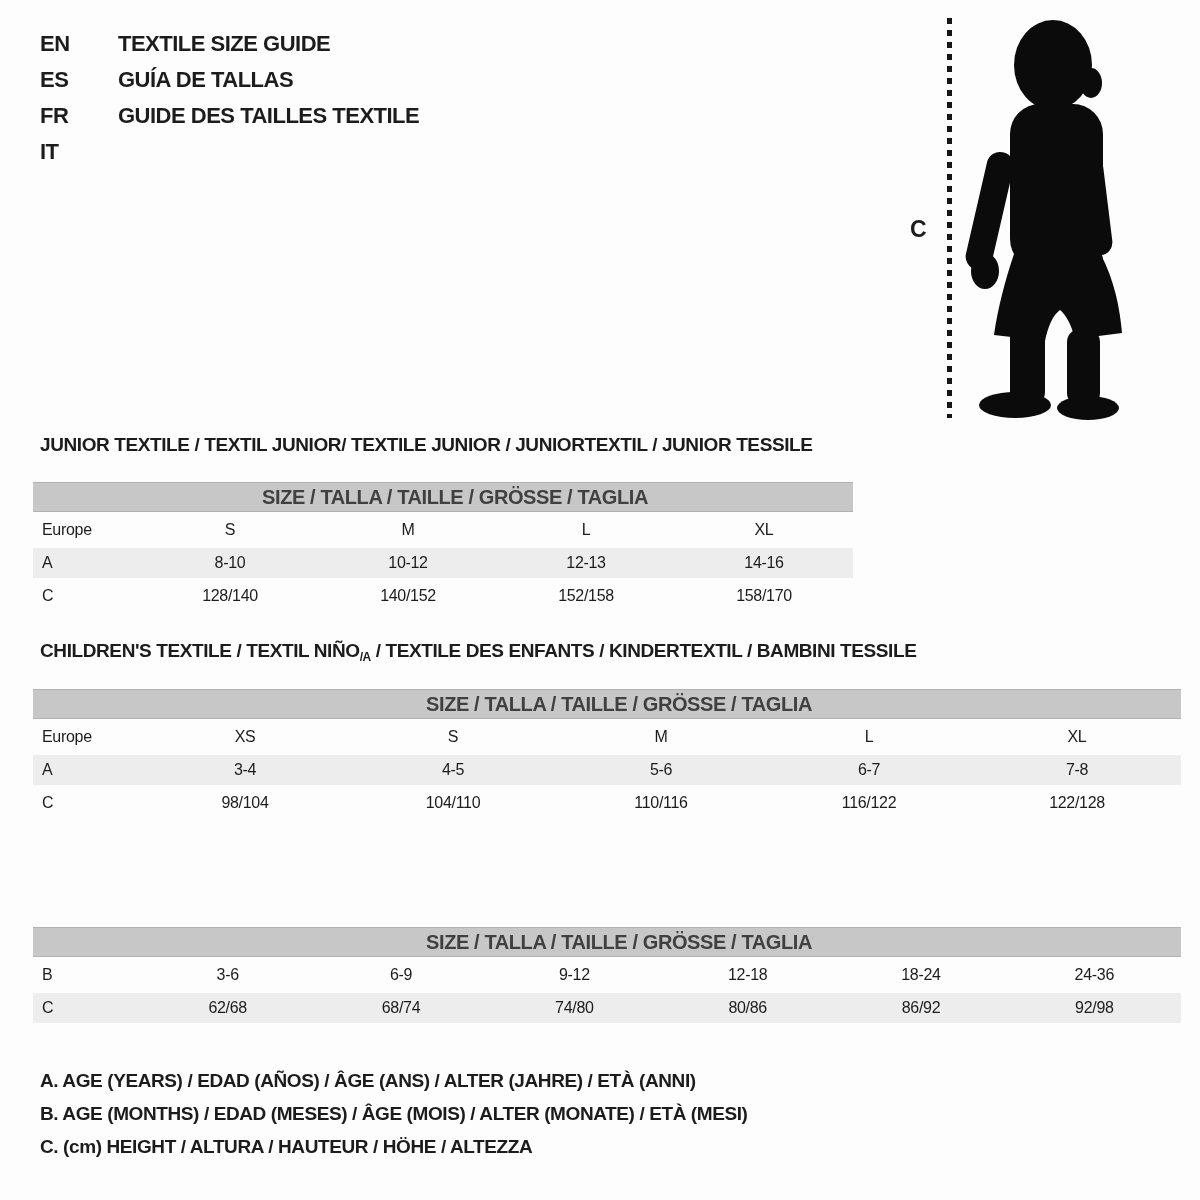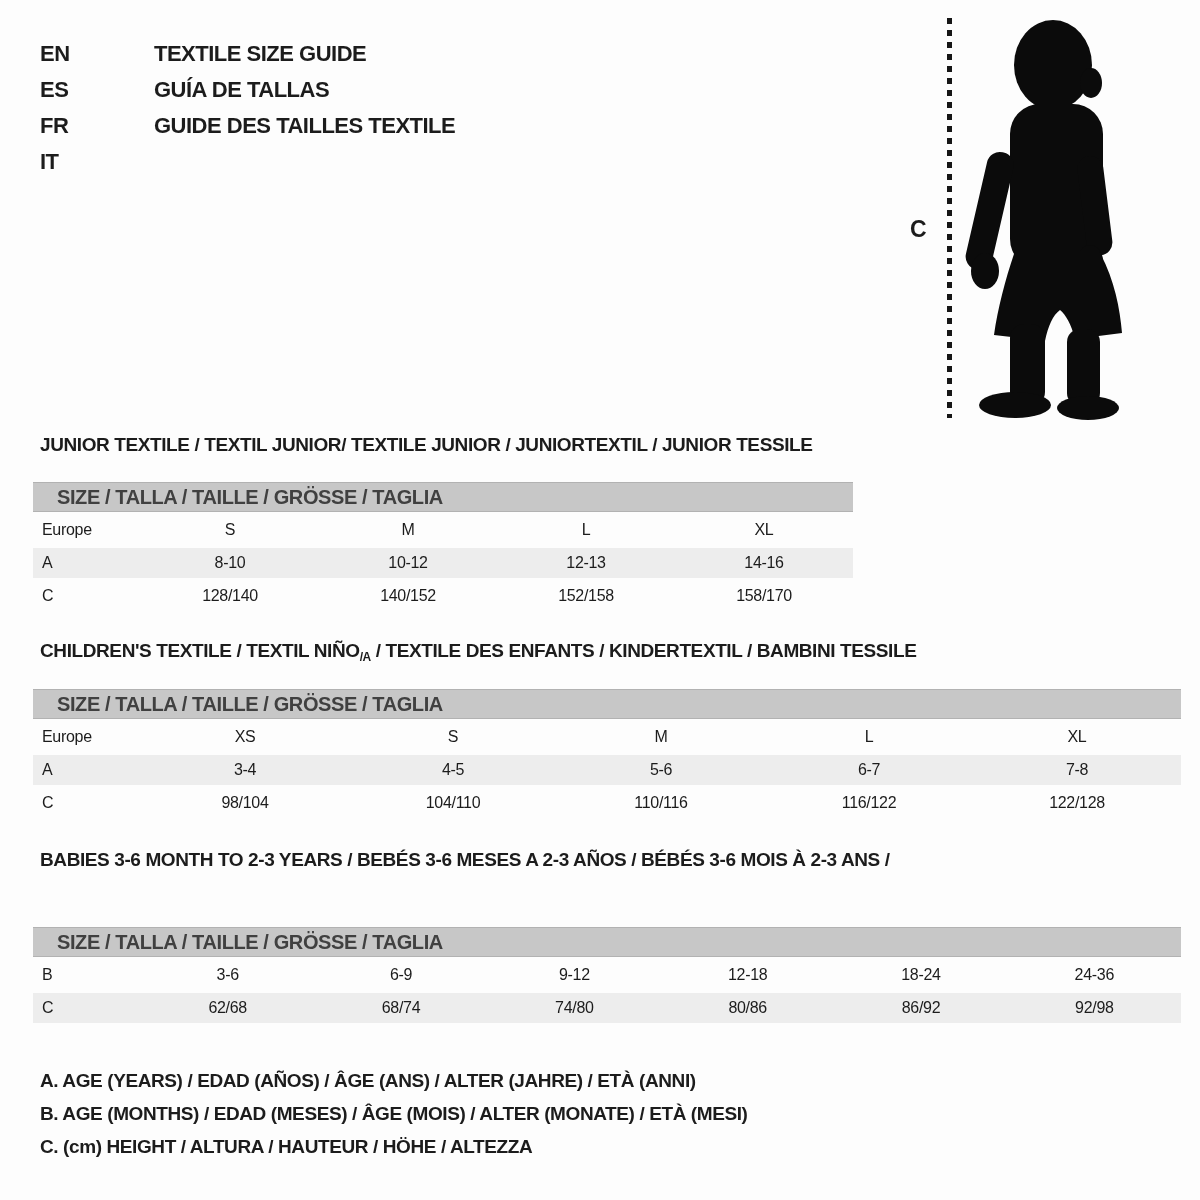--- a/index.html
+++ b/index.html
@@ -3,21 +3,21 @@
 <meta charset="utf-8">
 <style>
   html,body{margin:0;padding:0;background:#e8e8e8;}
   .canvas{
     position:relative;width:1200px;height:1200px;margin:0 auto;
     background:#fdfdfd;overflow:hidden;
     font-family:"Liberation Sans",sans-serif;color:#1c1c1c;
   }
   
   .lang-list{position:absolute;left:40px;top:31px;}
-  .lang-row{display:flex;height:36px;align-items:flex-end;gap:36px;}
+  .lang-row{display:flex;height:36px;align-items:flex-start;}
   .lang-code{width:78px;font-size:22px;font-weight:700;letter-spacing:-0.5px;}
   .lang-label{font-size:22px;font-weight:700;letter-spacing:-0.5px;}
   
   .measure-line{
     position:absolute;left:947px;top:18px;width:5px;height:400px;
     background:repeating-linear-gradient(to bottom,#161616 0 6px,transparent 6px 12px);
   }
   .measure-label{position:absolute;left:910px;top:216px;font-size:23px;font-weight:700;}
   .toddler{position:absolute;left:963px;top:16px;}
   
@@ -26,20 +26,21 @@
     letter-spacing:-0.4px;white-space:nowrap;
   }
   .sub{font-size:12px;vertical-align:-4px;font-weight:700;}
   
   .table{position:absolute;left:33px;}
   .size-header{
     height:30px;line-height:30px;background:#c7c7c7;color:#404040;
     font-size:20px;font-weight:700;letter-spacing:-0.4px;padding-left:24px;
     box-shadow:inset 0 1px 0 #b2b2b2, inset 0 -1px 0 #b2b2b2;
     margin-bottom:1px;
+    text-align:center;
   }
   .trow{display:grid;height:30px;margin-top:3px;align-items:center;
         font-size:16px;letter-spacing:-0.3px;}
   .cols4{grid-template-columns:108px repeat(4,1fr);}
   .cols5{grid-template-columns:108px repeat(5,1fr);}
   .cols6{grid-template-columns:108px repeat(6,1fr);}
   .tlabel{padding-left:9px;text-align:left;}
   .tcell{text-align:center;}
   .shaded{background:#ededed;}
   
@@ -139,21 +140,20 @@
     <div class="trow cols5">
       <span class="tlabel">C</span>
       <span class="tcell">98/104</span>
       <span class="tcell">104/110</span>
       <span class="tcell">110/116</span>
       <span class="tcell">116/122</span>
       <span class="tcell">122/128</span>
     </div>
   </div>
 
-  <div class="sec-title" style="top:849px;">BABIES 3-6 MONTH TO 2-3 YEARS / BEBÉS 3-6 MESES A 2-3 AÑOS / BÉBÉS 3-6 MOIS À 2-3 ANS /</div>
   <div class="table" style="top:927px;width:1148px;">
     <div class="size-header">SIZE / TALLA / TAILLE / GRÖSSE / TAGLIA</div>
     <div class="trow cols6">
       <span class="tlabel">B</span>
       <span class="tcell">3-6</span>
       <span class="tcell">6-9</span>
       <span class="tcell">9-12</span>
       <span class="tcell">12-18</span>
       <span class="tcell">18-24</span>
       <span class="tcell">24-36</span>

